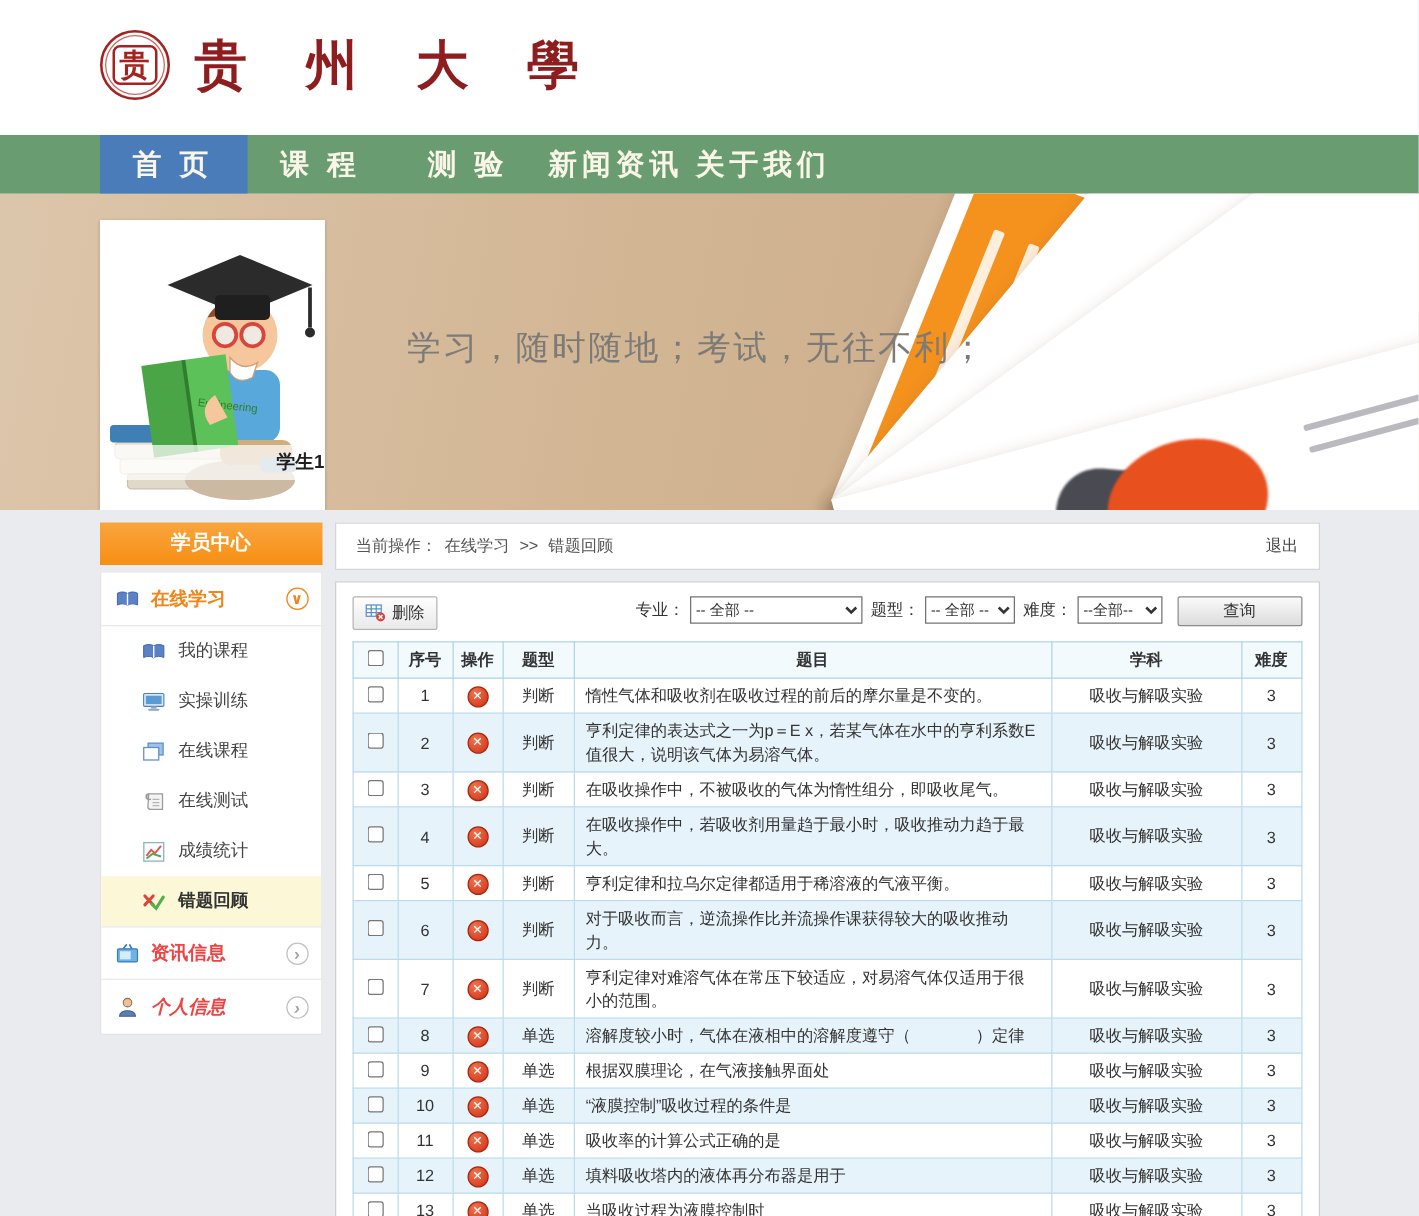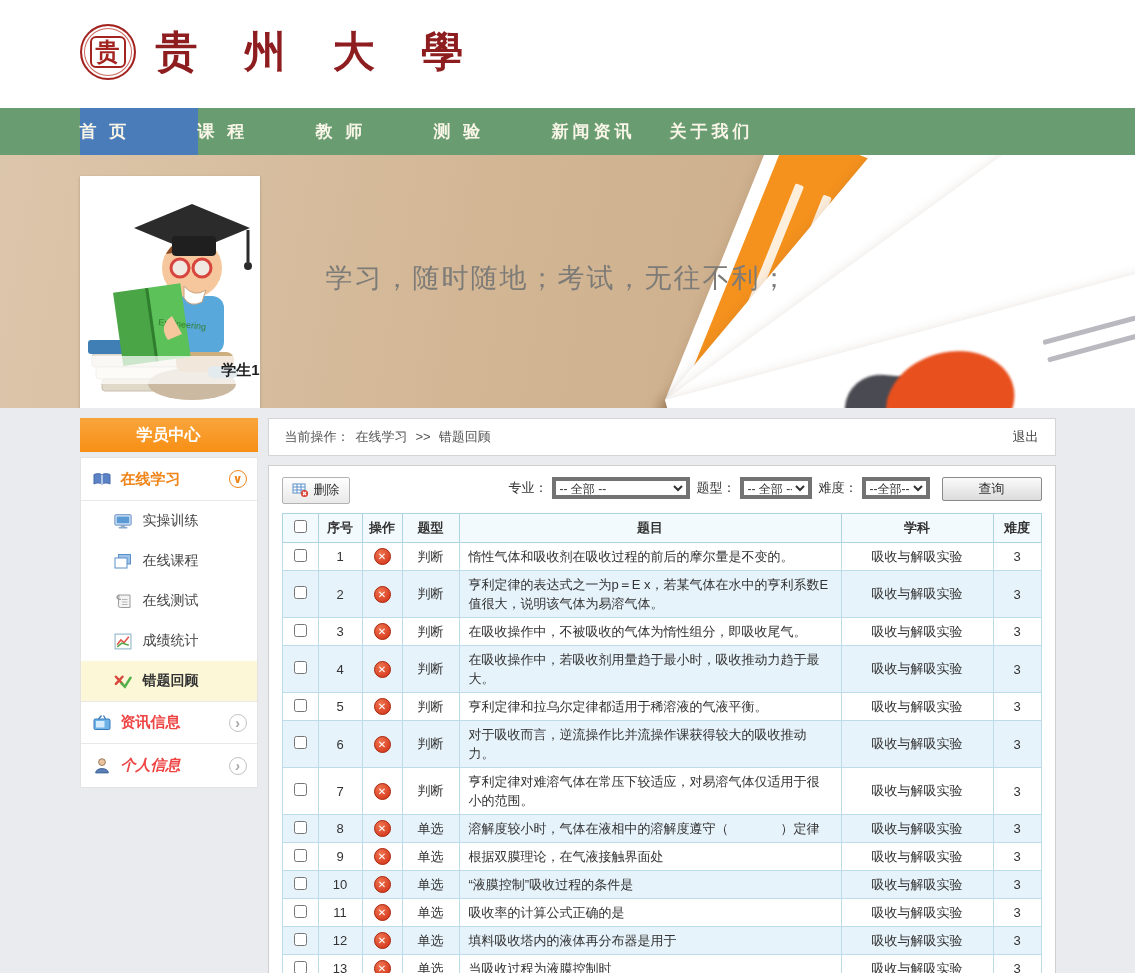--- a/index.html
+++ b/index.html
@@ -26,22 +26,22 @@
   }
   .logo-text {
     font-family:"DejaVu Serif","Liberation Serif",serif;
     font-size:42px; font-weight:bold; color:#8e1d20; letter-spacing:16px; white-space:nowrap;
   }
 
   
   .site-nav { background:#6a9c71; height:47px; }
   .site-nav .container { display:flex; height:47px; }
   .nav-item {
-    width:118px; line-height:47px;
-    color:#f9f6e8; font-size:17px; font-weight:bold; letter-spacing:4px; cursor:pointer;
+    width:118px; text-align:center; line-height:47px;
+    color:#f9f6e8; font-size:23px; font-weight:bold; letter-spacing:4px; cursor:pointer;
   }
   .nav-item.active { background:#4a7cba; }
 
   
   .banner {
     height:253px; position:relative; overflow:hidden;
     background:linear-gradient(100deg,#dcc6ab 0%,#d2b593 45%,#c8a986 100%);
   }
   .papers { position:absolute; right:0; top:0; width:580px; height:253px; overflow:hidden; z-index:1; }
   .paper {
@@ -118,21 +118,21 @@
 
   .main-panel { background:#fff; border:1px solid #cfcfcf; padding:11px 13px 14px; min-height:495px; }
 
   .toolbar { display:flex; align-items:flex-start; margin-bottom:9px; }
   .btn-delete {
     display:inline-flex; align-items:center; gap:5px; padding:3px 9px 4px;
     border:1px solid #b3b3b3; border-radius:2px; background:linear-gradient(#fefefe,#e9e9e9);
     font-size:13px; color:#333; cursor:pointer;
   }
   .filters { margin-left:auto; display:flex; align-items:center; gap:7px; font-size:13px; }
-  .filters select { height:22px; font-size:12px; border:4px solid #737373; background:#fff; color:#333; }
+  .filters select { height:22px; font-size:12px; border:1px solid #737373; background:#fff; color:#333; }
   .filters .filter:nth-child(1) select { width:138px; }
   .filters .filter:nth-child(2) select { width:72px; }
   .filters .filter:nth-child(3) select { width:68px; }
   .btn-query {
     width:100px; height:24px; margin-left:12px;
     border:1px solid #8a8a8a; border-radius:2px; background:linear-gradient(#fafafa,#dcdcdc);
     font-size:13px; color:#333; cursor:pointer;
   }
 
   table.qtable { width:100%; border-collapse:collapse; font-size:13px; }
@@ -163,21 +163,20 @@
       </div>
       <div class="logo-text">贵 州 大 學</div>
     </div>
   </div>
 </header>
 
 <nav class="site-nav">
   <div class="container" id="nav-items">
       <div class="nav-item active">首 页</div>
       <div class="nav-item">课 程</div>
-      <div class="nav-item">教 师</div>
       <div class="nav-item">测 验</div>
       <div class="nav-item">新闻资讯</div>
       <div class="nav-item">关于我们</div>
     </div>
 </nav>
 
 <div class="banner">
   <div class="papers">
     <div class="paper paper-1">
       <div class="orange-block"></div>
@@ -250,20 +249,29 @@
         <span class="icon">
             <svg viewBox="0 0 20 16">
               <path d="M1 2.5 C4 1 8 1 10 2.8 C12 1 16 1 19 2.5 V13 C16 11.6 12 11.6 10 13.4 C8 11.6 4 11.6 1 13 Z" fill="#5b82c4" stroke="#3a5fa0" stroke-width="0.8"></path>
               <path d="M10 2.8 V13.4" stroke="#fff" stroke-width="1.2"></path>
             </svg>
           </span>
         <span>在线学习</span>
         <span class="chev chev-down"></span>
       </div>
       <div id="online-children">
+          <div class="child-item">
+            <span class="icon">
+              <svg viewBox="0 0 20 16">
+                <path d="M1 2.5 C4 1 8 1 10 2.8 C12 1 16 1 19 2.5 V13 C16 11.6 12 11.6 10 13.4 C8 11.6 4 11.6 1 13 Z" fill="#5b82c4" stroke="#3a5fa0" stroke-width="0.8"></path>
+                <path d="M10 2.8 V13.4" stroke="#fff" stroke-width="1.2"></path>
+              </svg>
+            </span>
+            <span>我的课程</span>
+          </div>
           <div class="child-item">
             <span class="icon">
               <svg viewBox="0 0 20 17">
                 <rect x="1" y="1" width="18" height="11.5" rx="1" fill="#dceaf8" stroke="#4a7ebb"></rect>
                 <rect x="3" y="3" width="14" height="7.5" fill="#5b9bd5"></rect>
                 <rect x="7.5" y="12.5" width="5" height="2" fill="#8aa8c8"></rect>
                 <rect x="5" y="14.5" width="10" height="1.8" rx="0.8" fill="#8aa8c8"></rect>
               </svg>
             </span>
             <span>实操训练</span>

